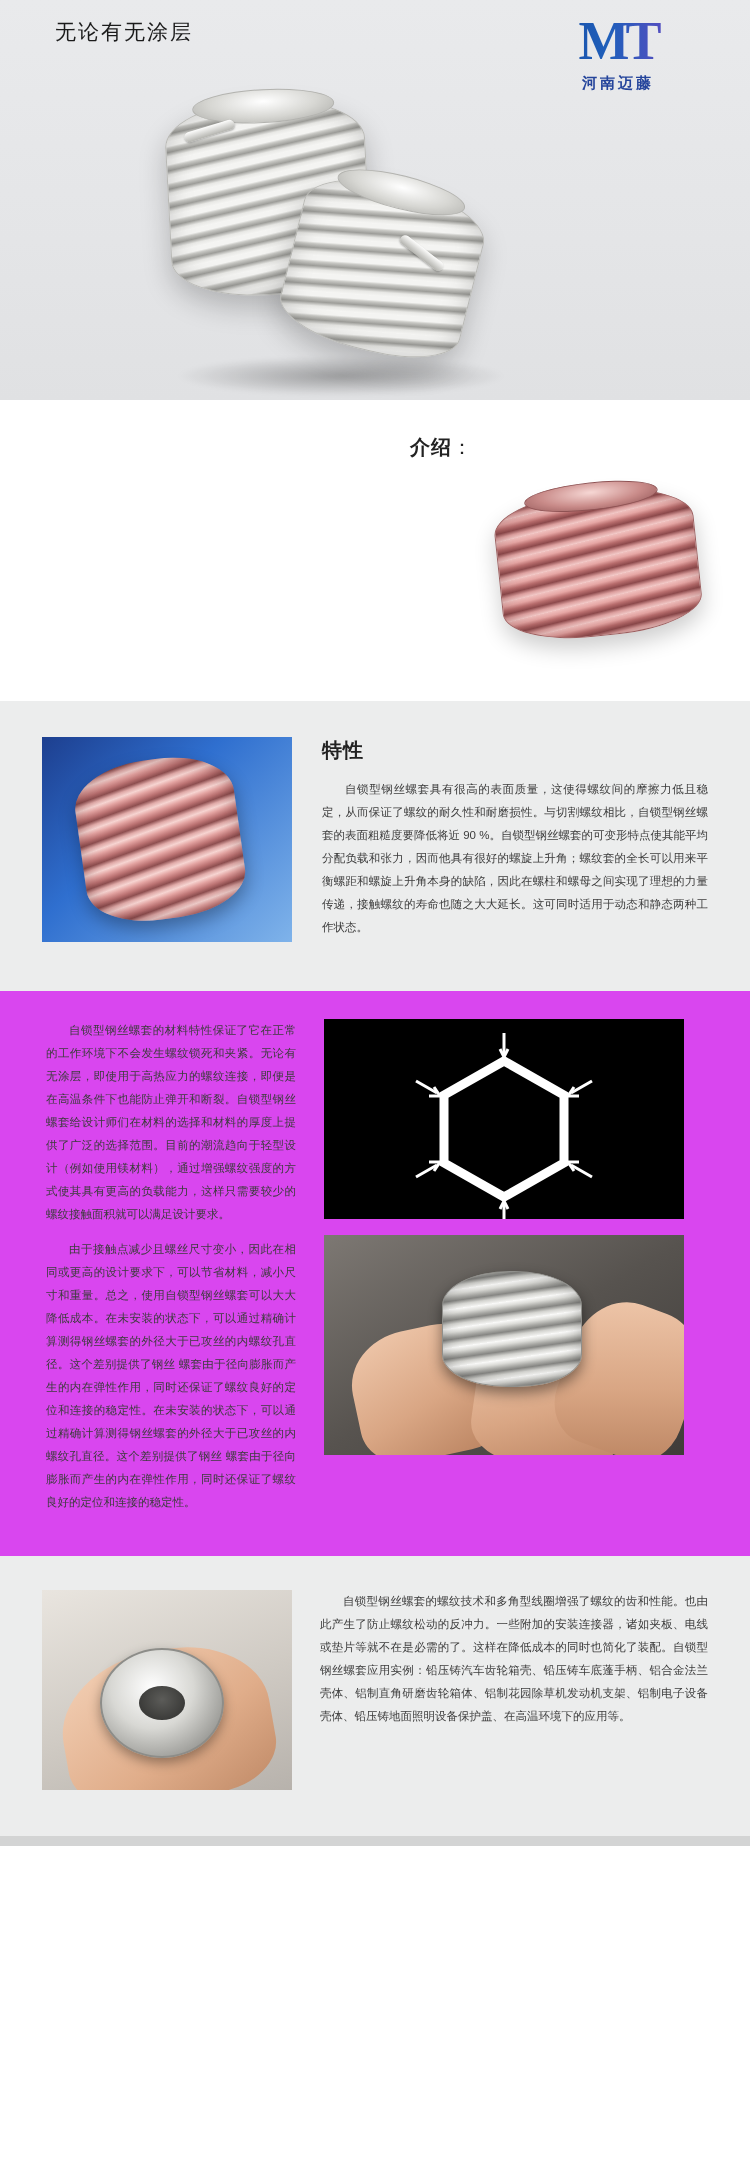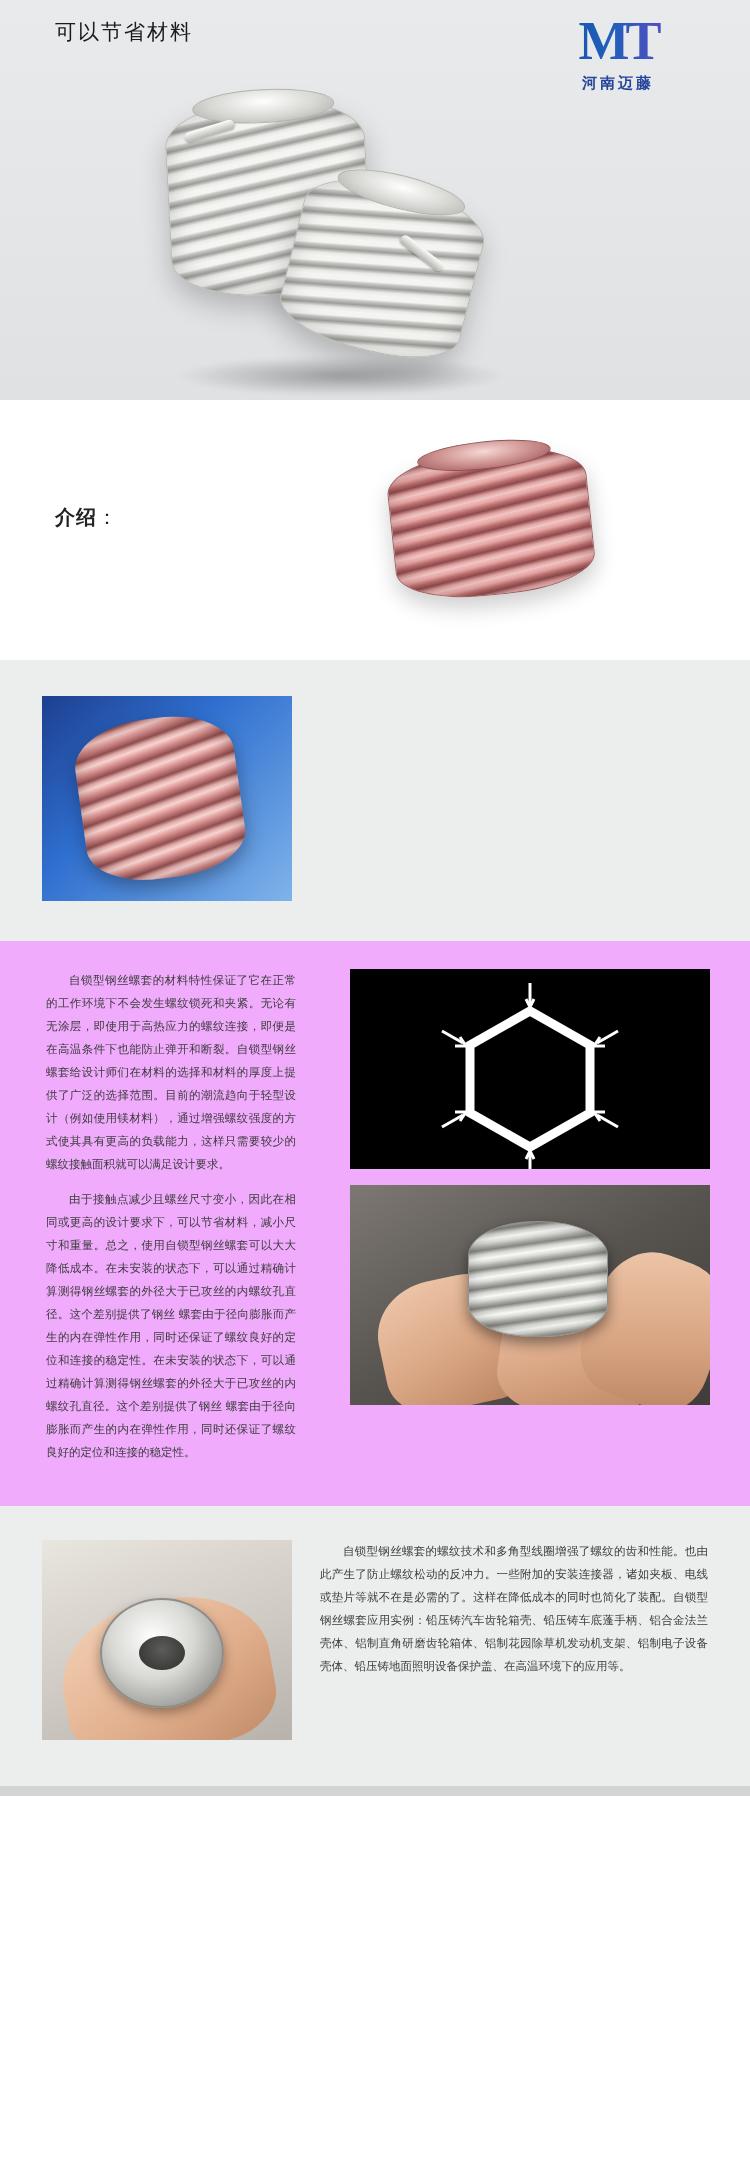--- a/index.html
+++ b/index.html
@@ -110,21 +110,21 @@
     filter: blur(2px);
   }
 
   
   .intro {
     position: relative;
     width: 750px;
     background: #ffffff;
     padding: 34px 40px 46px 55px;
   }
-  .intro-inner { display: flex; align-items: center; }
+  .intro-inner { display: flex; align-items: flex-end; flex-direction: column; }
   .intro-text { width: 300px; }
   .sec-title {
     font-size: 20px;
     color: #222;
     font-weight: 700;
     margin: 0 0 14px 0;
     letter-spacing: 1px;
   }
   .sec-title .colon { font-weight: 400; }
   p.body {
@@ -195,25 +195,24 @@
     );
     box-shadow: inset 0 0 20px rgba(60,20,20,.35), 0 8px 18px rgba(0,0,0,.3);
     transform: rotate(-8deg);
   }
   .feat-text { margin-left: 30px; }
 
   
   .mid {
     position: relative;
     width: 750px;
-    background: #f0abfc;
+    background: #d946ef;
     padding: 28px 40px 30px 46px;
     display: flex;
     align-items: flex-start;
-    justify-content: space-between;
   }
   .mid-text { width: 250px; flex: none; }
   .mid-imgs { margin-left: 28px; width: 360px; }
   .hex-img {
     width: 360px; height: 200px;
     background: #000;
     position: relative;
     overflow: hidden;
   }
   .hex-img svg { position: absolute; left: 0; top: 0; }
@@ -304,21 +303,21 @@
     height: 10px;
     background: #d3d4d4;
   }
 </style>
 </head>
 <body>
 
 <div class="page">
 
   <div class="hero">
-    <div class="hero-title">可以节省材料</div>
+    <div class="hero-title">无论有无涂层</div>
 
     <div class="logo">
       <div class="logo-mark">MT</div>
       <div class="logo-sub">河南迈藤</div>
     </div>
 
     <div class="coil-stage">
       <div class="hero-shadow"></div>
       <div class="coil coil-a">
         <div class="coil-cap"></div>
@@ -340,20 +339,24 @@
         <div class="coil-copper">
           <div class="cap"></div>
         </div>
       </div>
     </div>
   </div>
 
   <div class="features">
     <div class="feat-img">
       <div class="feat-coil"></div>
+    </div>
+    <div class="feat-text">
+      <h2 class="sec-title">特性</h2>
+      <p class="body">自锁型钢丝螺套具有很高的表面质量，这使得螺纹间的摩擦力低且稳定，从而保证了螺纹的耐久性和耐磨损性。与切割螺纹相比，自锁型钢丝螺套的表面粗糙度要降低将近 90 %。自锁型钢丝螺套的可变形特点使其能平均分配负载和张力，因而他具有很好的螺旋上升角；螺纹套的全长可以用来平衡螺距和螺旋上升角本身的缺陷，因此在螺柱和螺母之间实现了理想的力量传递，接触螺纹的寿命也随之大大延长。这可同时适用于动态和静态两种工作状态。</p>
     </div>
   </div>
 
   <div class="mid">
     <div class="mid-text">
       <p class="body">自锁型钢丝螺套的材料特性保证了它在正常的工作环境下不会发生螺纹锁死和夹紧。无论有无涂层，即使用于高热应力的螺纹连接，即便是在高温条件下也能防止弹开和断裂。自锁型钢丝螺套给设计师们在材料的选择和材料的厚度上提供了广泛的选择范围。目前的潮流趋向于轻型设计（例如使用镁材料），通过增强螺纹强度的方式使其具有更高的负载能力，这样只需要较少的螺纹接触面积就可以满足设计要求。</p>
       <p class="body">由于接触点减少且螺丝尺寸变小，因此在相同或更高的设计要求下，可以节省材料，减小尺寸和重量。总之，使用自锁型钢丝螺套可以大大降低成本。在未安装的状态下，可以通过精确计算测得钢丝螺套的外径大于已攻丝的内螺纹孔直径。这个差别提供了钢丝 螺套由于径向膨胀而产生的内在弹性作用，同时还保证了螺纹良好的定位和连接的稳定性。在未安装的状态下，可以通过精确计算测得钢丝螺套的外径大于已攻丝的内螺纹孔直径。这个差别提供了钢丝 螺套由于径向膨胀而产生的内在弹性作用，同时还保证了螺纹良好的定位和连接的稳定性。</p>
     </div>
     <div class="mid-imgs">
       <div class="hex-img">

